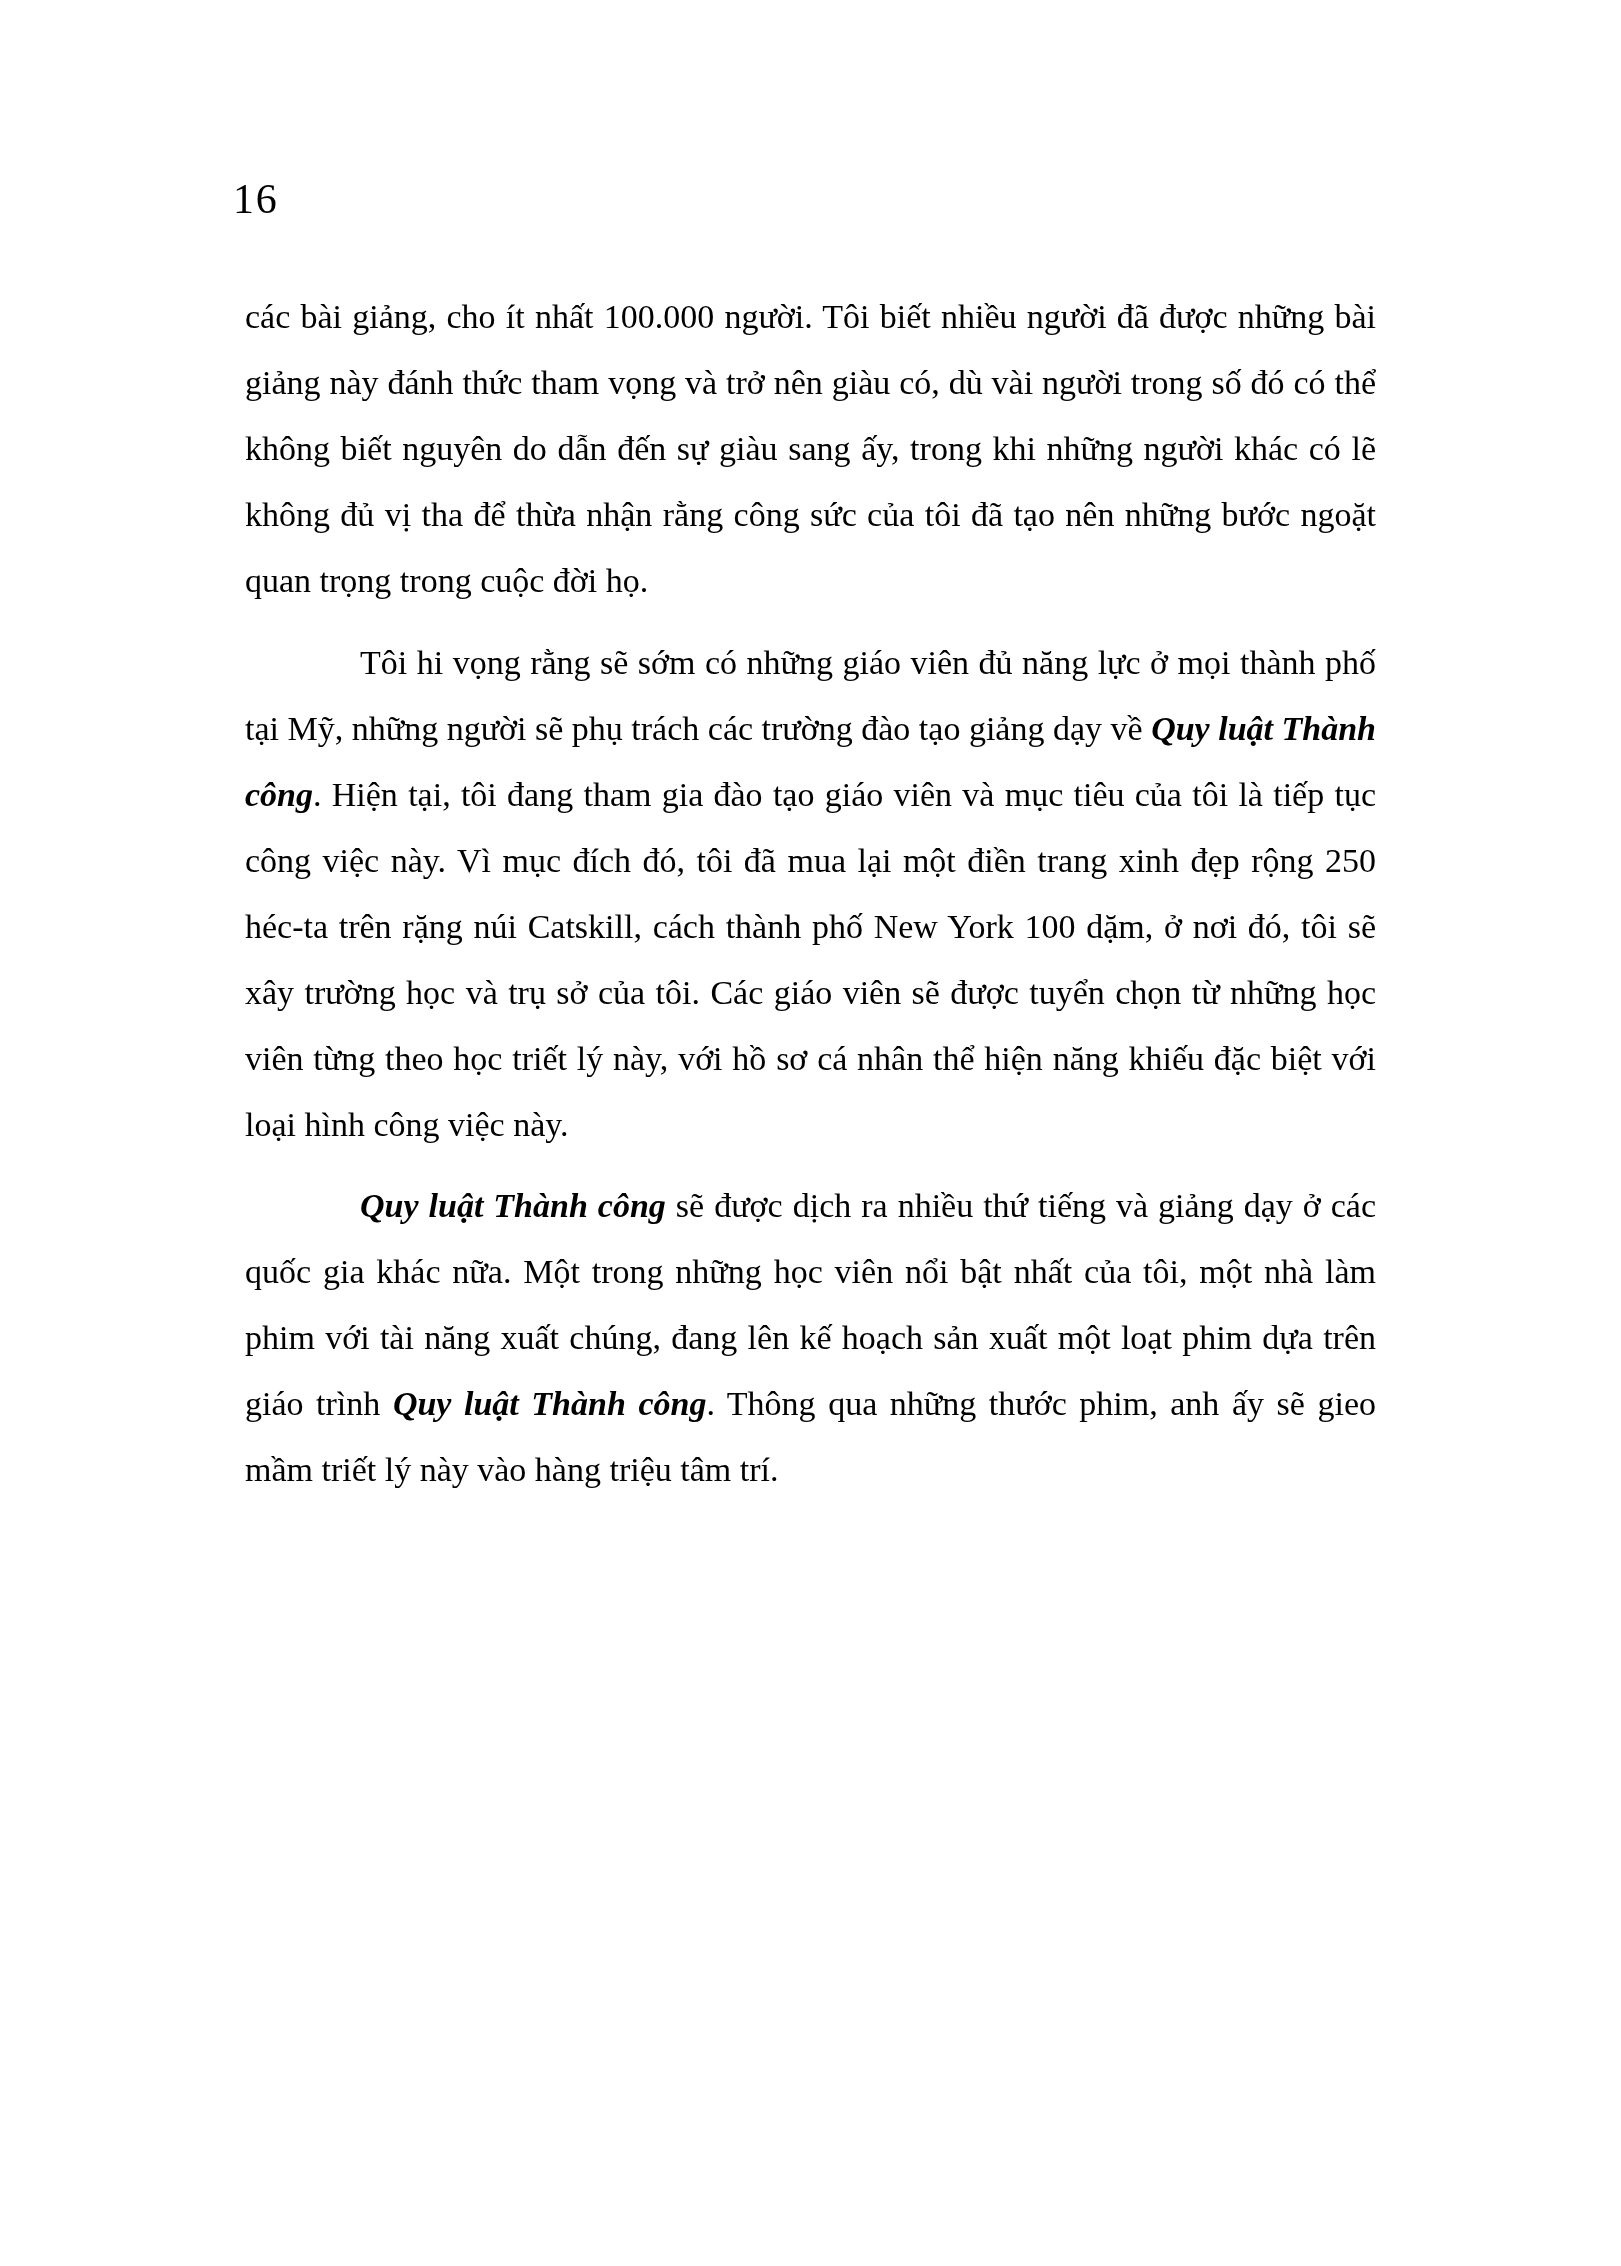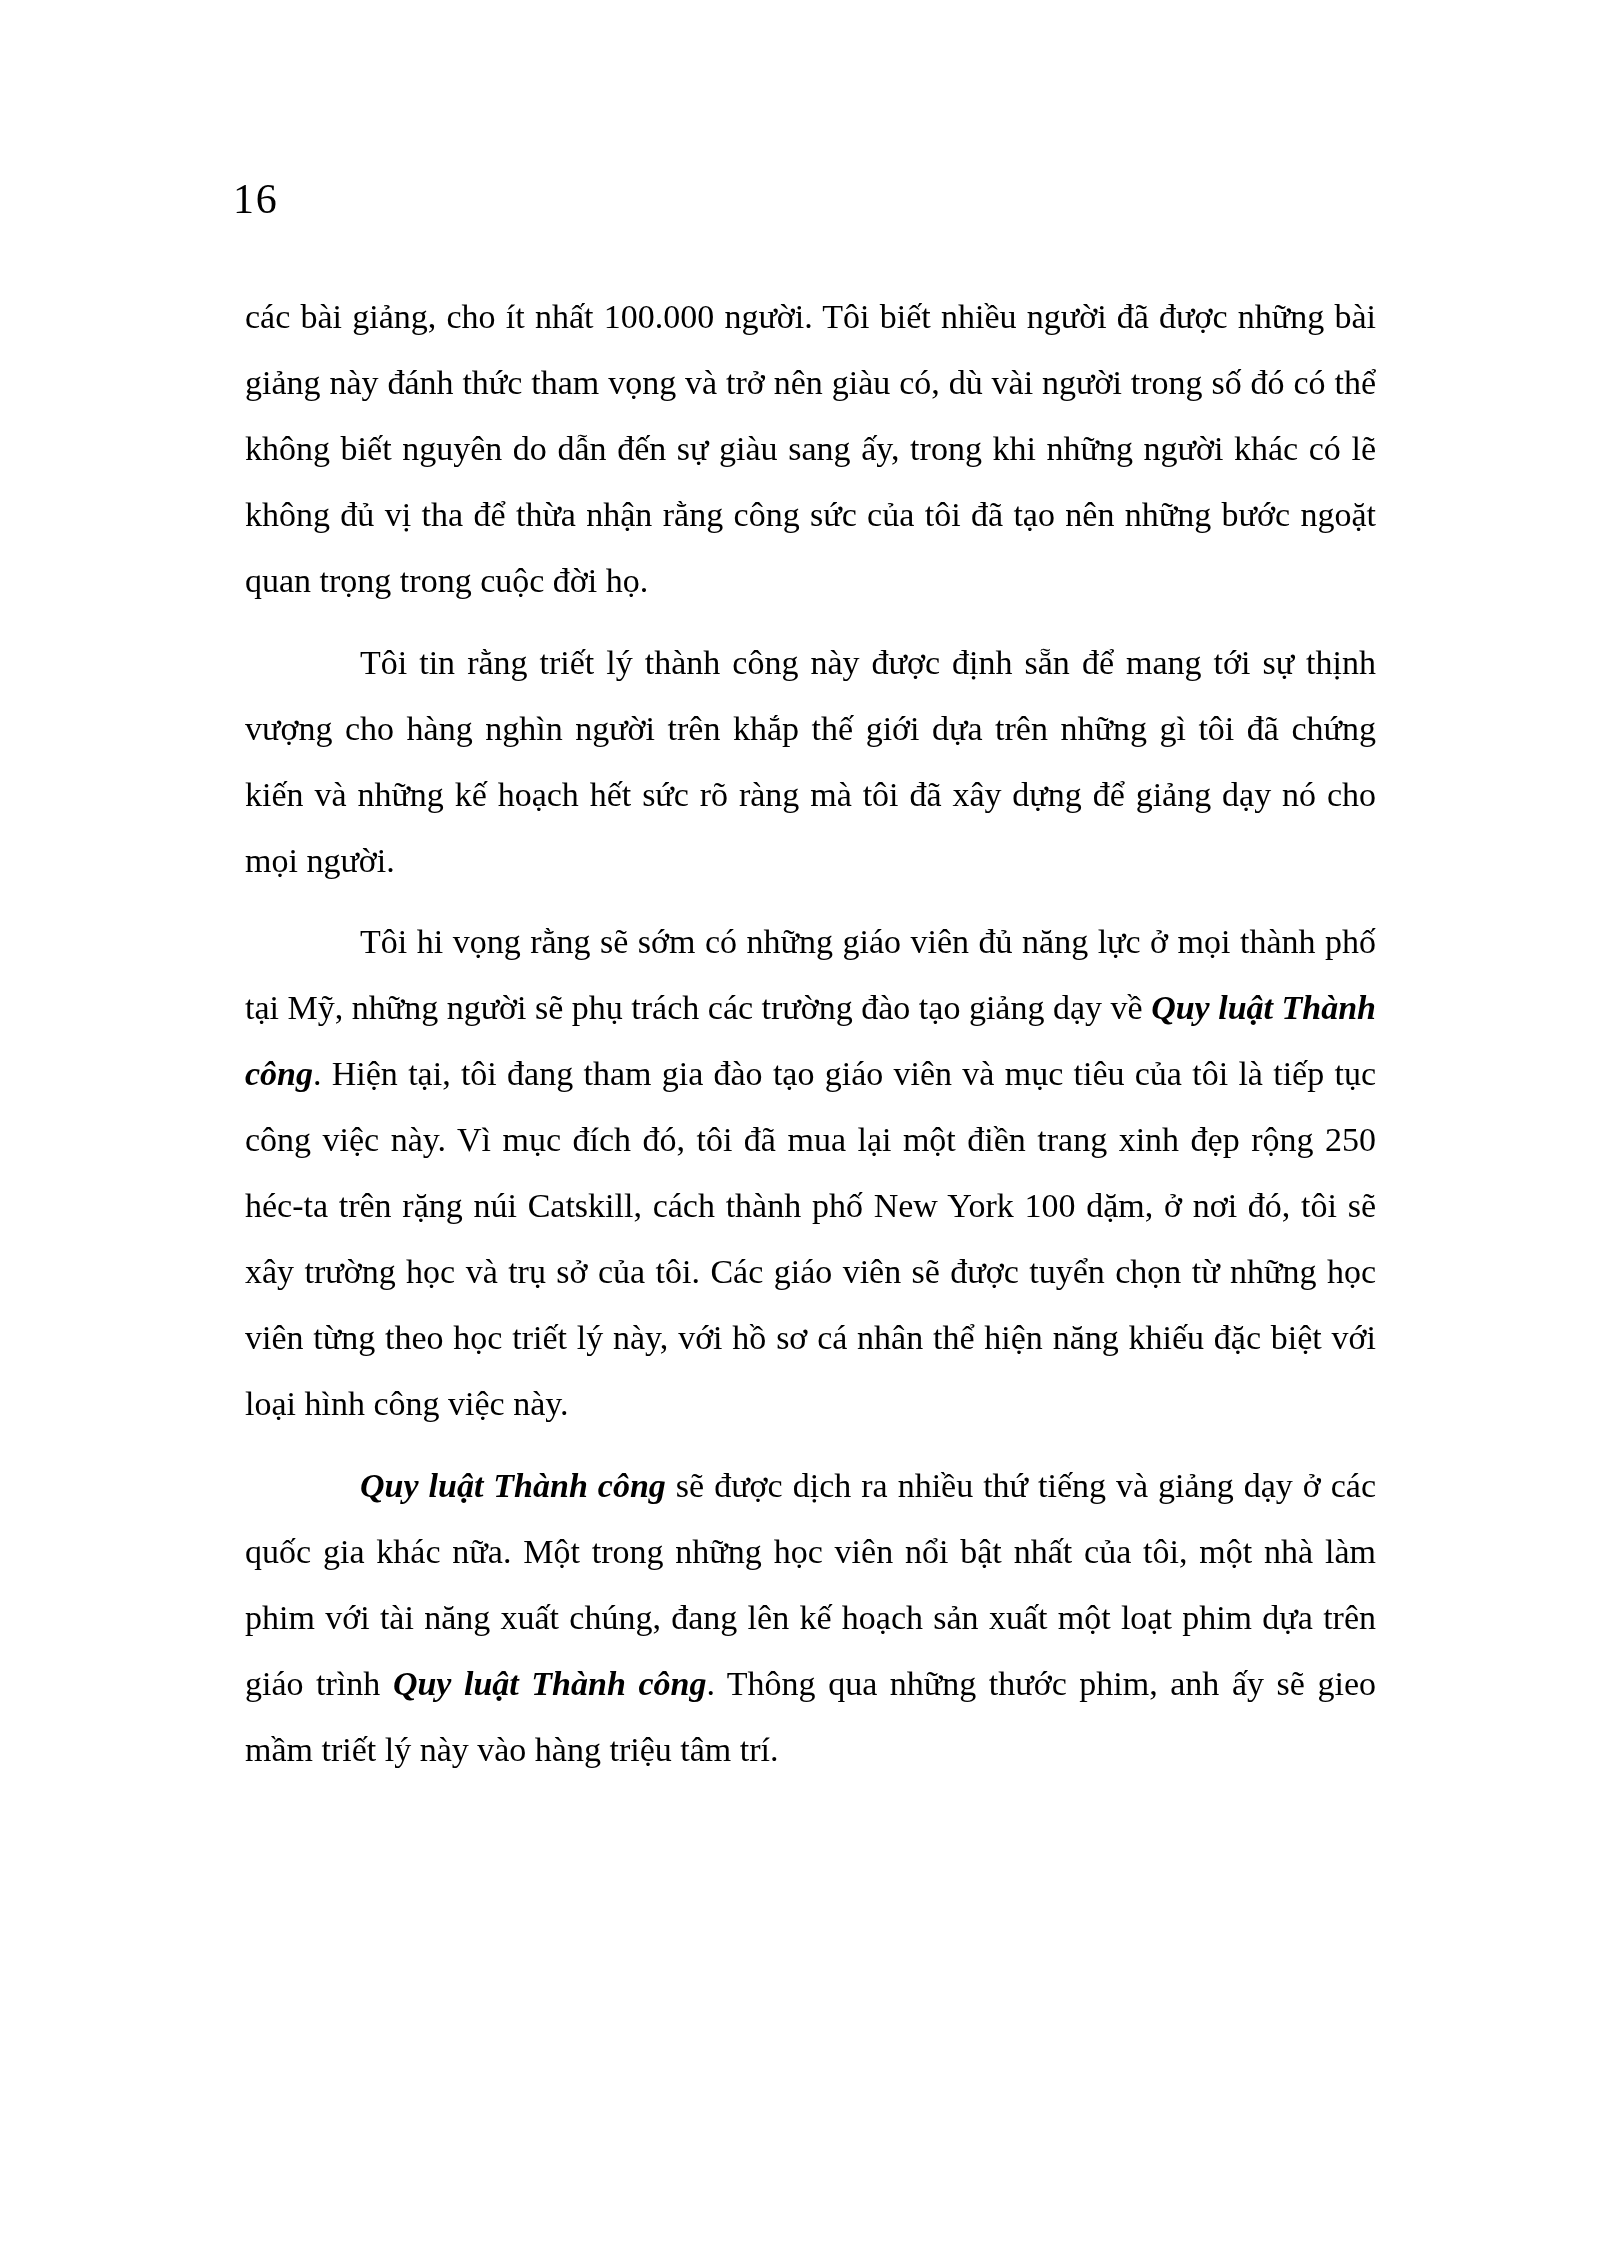--- a/index.html
+++ b/index.html
@@ -50,18 +50,17 @@
   }
 </style>
 </head>
 <body>
 
 <div class="page">
   <div class="page-number">16</div>
 
   <div class="text-block">
     <p class="para"><span>các bài giảng, cho ít nhất 100.000 người. Tôi biết nhiều người đã được những bài giảng này đánh thức tham vọng và trở nên giàu có, dù vài người trong số đó có thể không biết nguyên do dẫn đến sự giàu sang ấy, trong khi những người khác có lẽ không đủ vị tha để thừa nhận rằng công sức của tôi đã tạo nên những bước ngoặt quan trọng trong cuộc đời họ.</span></p>
-    <p class="para indent"><span>Tôi tin rằng triết lý thành công này được định sẵn để mang tới sự thịnh vượng cho hàng nghìn người trên khắp thế giới dựa trên những gì tôi đã chứng kiến và những kế hoạch hết sức rõ ràng mà tôi đã xây dựng để giảng dạy nó cho mọi người.</span></p>
     <p class="para indent"><span>Tôi hi vọng rằng sẽ sớm có những giáo viên đủ năng lực ở mọi thành phố tại Mỹ, những người sẽ phụ trách các trường đào tạo giảng dạy về </span><em>Quy luật Thành công</em><span>. Hiện tại, tôi đang tham gia đào tạo giáo viên và mục tiêu của tôi là tiếp tục công việc này. Vì mục đích đó, tôi đã mua lại một điền trang xinh đẹp rộng 250 héc-ta trên rặng núi Catskill, cách thành phố New York 100 dặm, ở nơi đó, tôi sẽ xây trường học và trụ sở của tôi. Các giáo viên sẽ được tuyển chọn từ những học viên từng theo học triết lý này, với hồ sơ cá nhân thể hiện năng khiếu đặc biệt với loại hình công việc này.</span></p>
     <p class="para indent"><em>Quy luật Thành công</em><span> sẽ được dịch ra nhiều thứ tiếng và giảng dạy ở các quốc gia khác nữa. Một trong những học viên nổi bật nhất của tôi, một nhà làm phim với tài năng xuất chúng, đang lên kế hoạch sản xuất một loạt phim dựa trên giáo trình </span><em>Quy luật Thành công</em><span>. Thông qua những thước phim, anh ấy sẽ gieo mầm triết lý này vào hàng triệu tâm trí.</span></p>
   </div>
 </div>
 
 
 </body></html>

